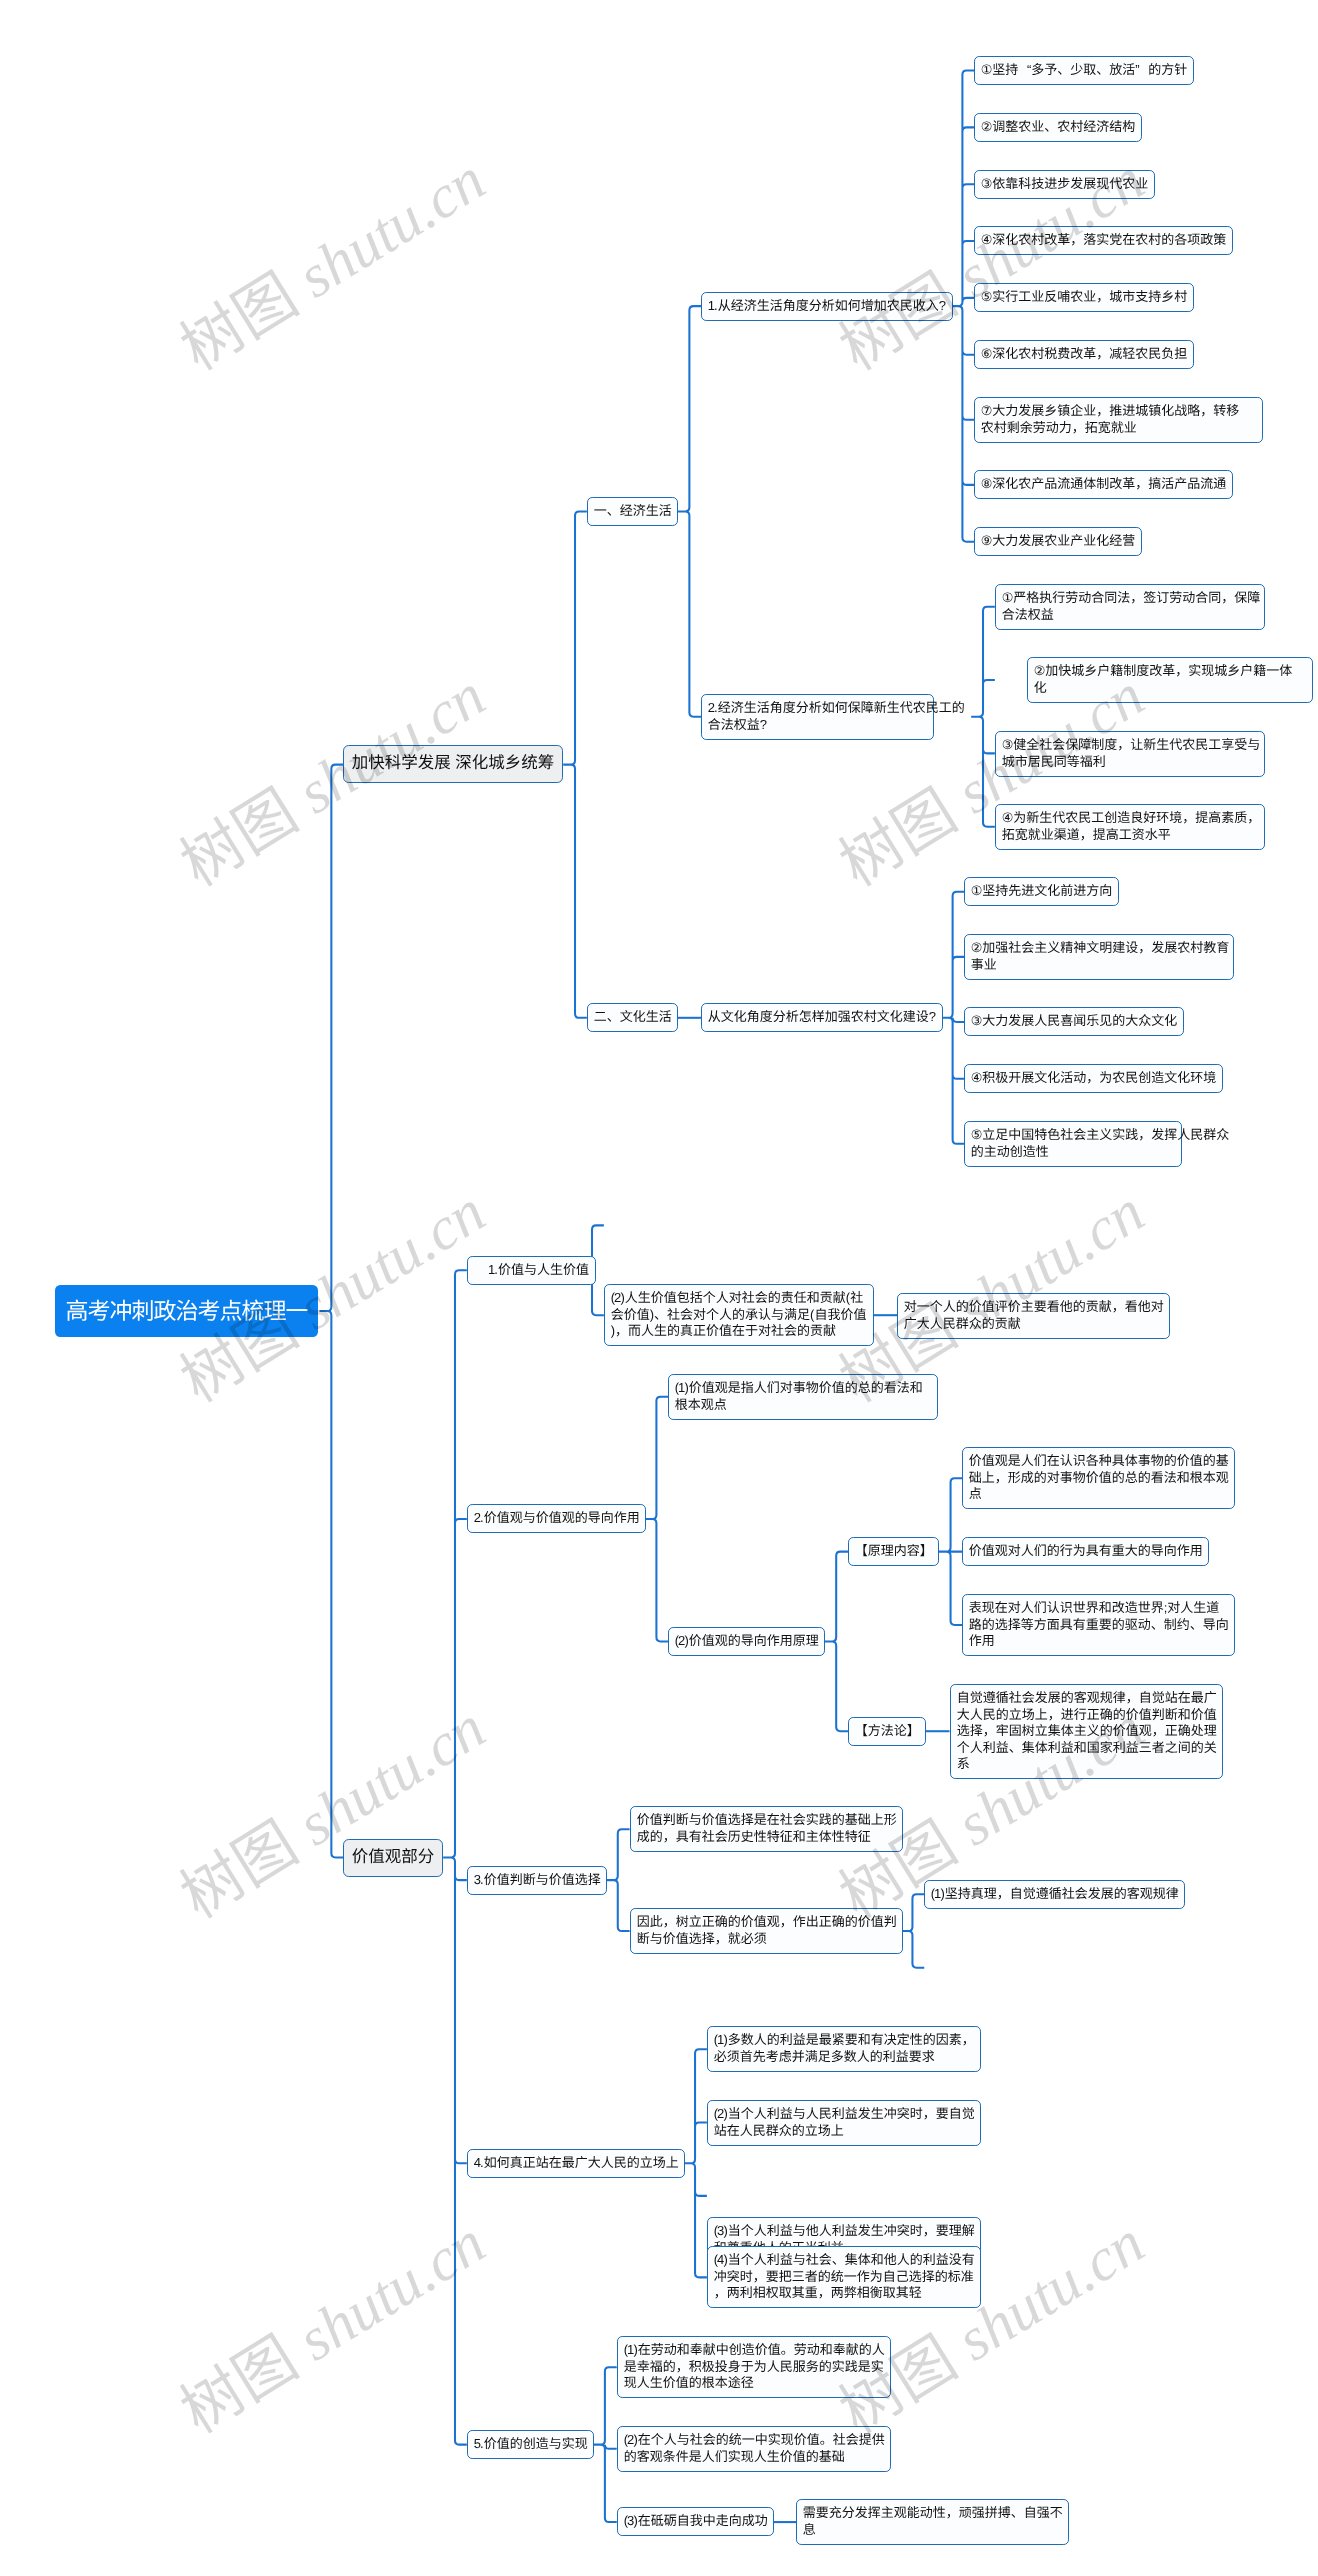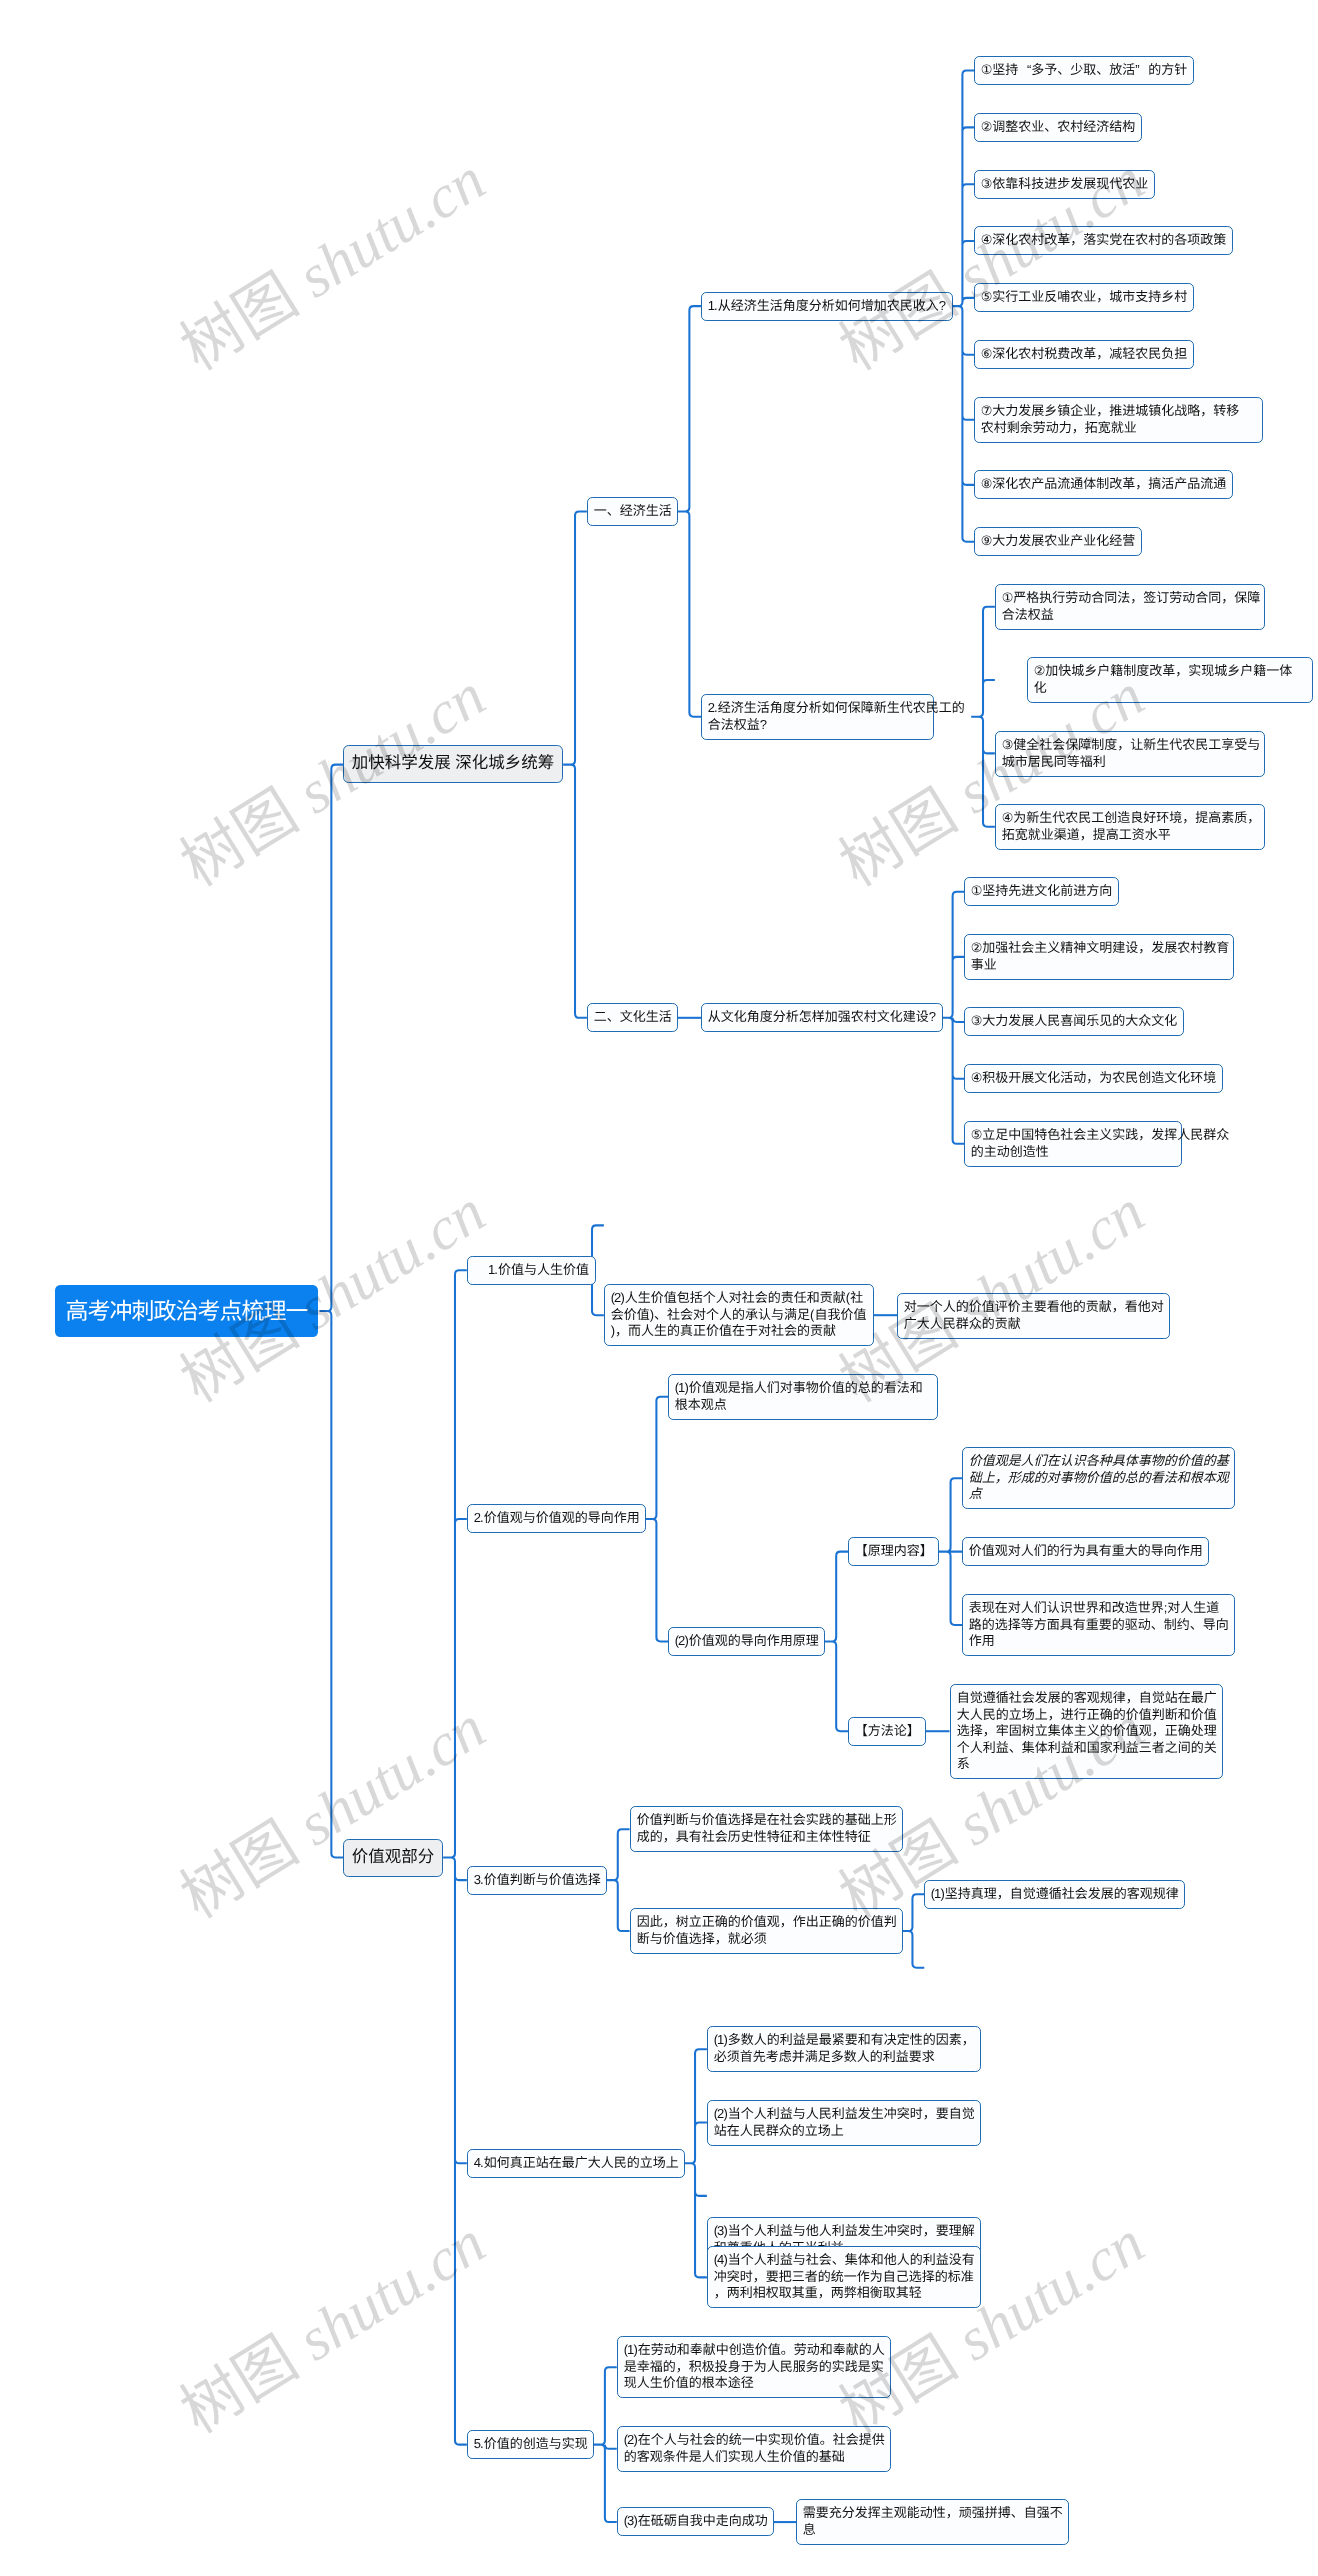--- a/index.html
+++ b/index.html
@@ -90,21 +90,21 @@
       <div class="node n-l2" style="width: 270px; left: 604px; top: 1284px;"><span class="la">(2)</span>人生价值包括个人对社会的责任和贡献<span class="la">(</span>社
 会价值<span class="la">)</span>、社会对个人的承认与满足<span class="la">(</span>自我价值
 <span class="la">)</span>，而人生的真正价值在于对社会的贡献</div>
       <div class="node n-l2" style="left: 897px; top: 1293px;">对一个人的价值评价主要看他的贡献，看他对
 广大人民群众的贡献</div>
       <div class="node n-l2" style="left: 467px; top: 1504px;"><span class="la">2.</span>价值观与价值观的导向作用</div>
       <div class="node n-l2" style="width: 270px; left: 668px; top: 1374px;"><span class="la">(1)</span>价值观是指人们对事物价值的总的看法和
 根本观点</div>
       <div class="node n-l2" style="left: 668px; top: 1627px;"><span class="la">(2)</span>价值观的导向作用原理</div>
       <div class="node n-l2" style="left: 848px; top: 1537px;">【原理内容】</div>
-      <div class="node n-l2" style="left: 962px; top: 1447px; font-style: italic;">价值观是人们在认识各种具体事物的价值的基
+      <div class="node n-l2" style="left: 962px; top: 1447px;">价值观是人们在认识各种具体事物的价值的基
 础上，形成的对事物价值的总的看法和根本观
 点</div>
       <div class="node n-l2" style="left: 962px; top: 1537px;">价值观对人们的行为具有重大的导向作用</div>
       <div class="node n-l2" style="left: 962px; top: 1594px;">表现在对人们认识世界和改造世界<span class="la">;</span>对人生道
 路的选择等方面具有重要的驱动、制约、导向
 作用</div>
       <div class="node n-l2" style="left: 848px; top: 1717px;">【方法论】</div>
       <div class="node n-l2" style="left: 950px; top: 1684px;">自觉遵循社会发展的客观规律，自觉站在最广
 大人民的立场上，进行正确的价值判断和价值
 选择，牢固树立集体主义的价值观，正确处理

